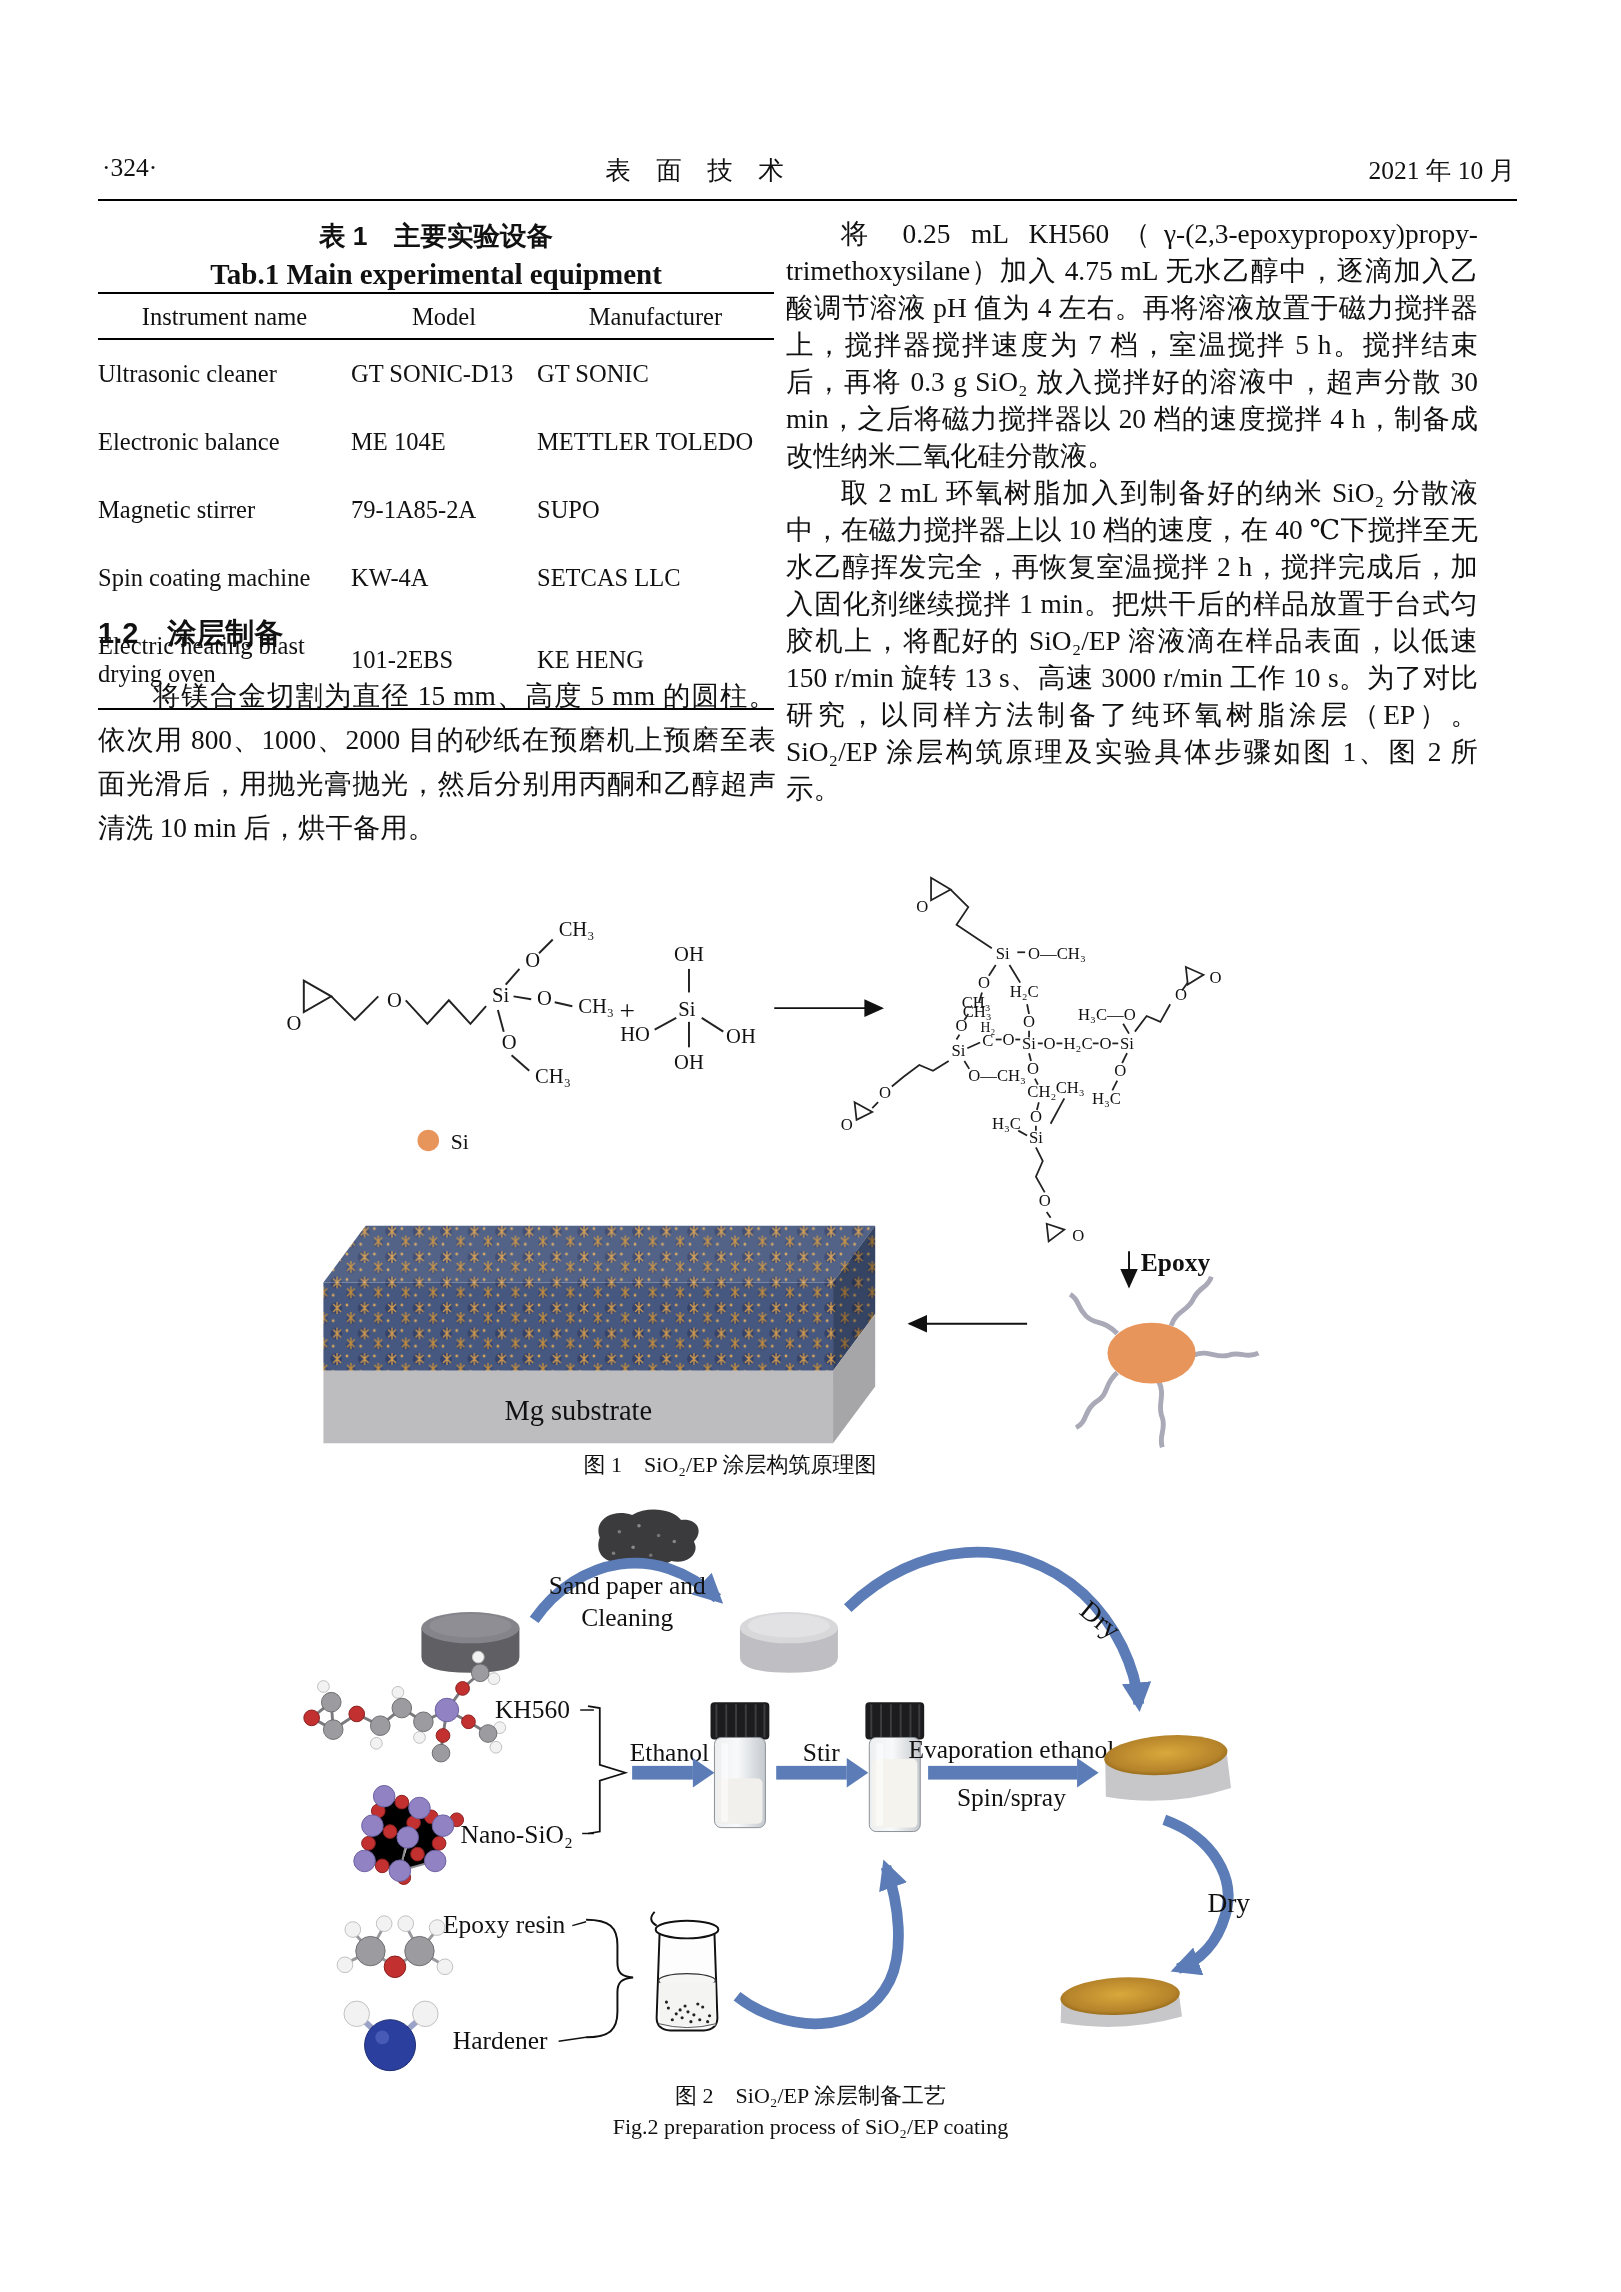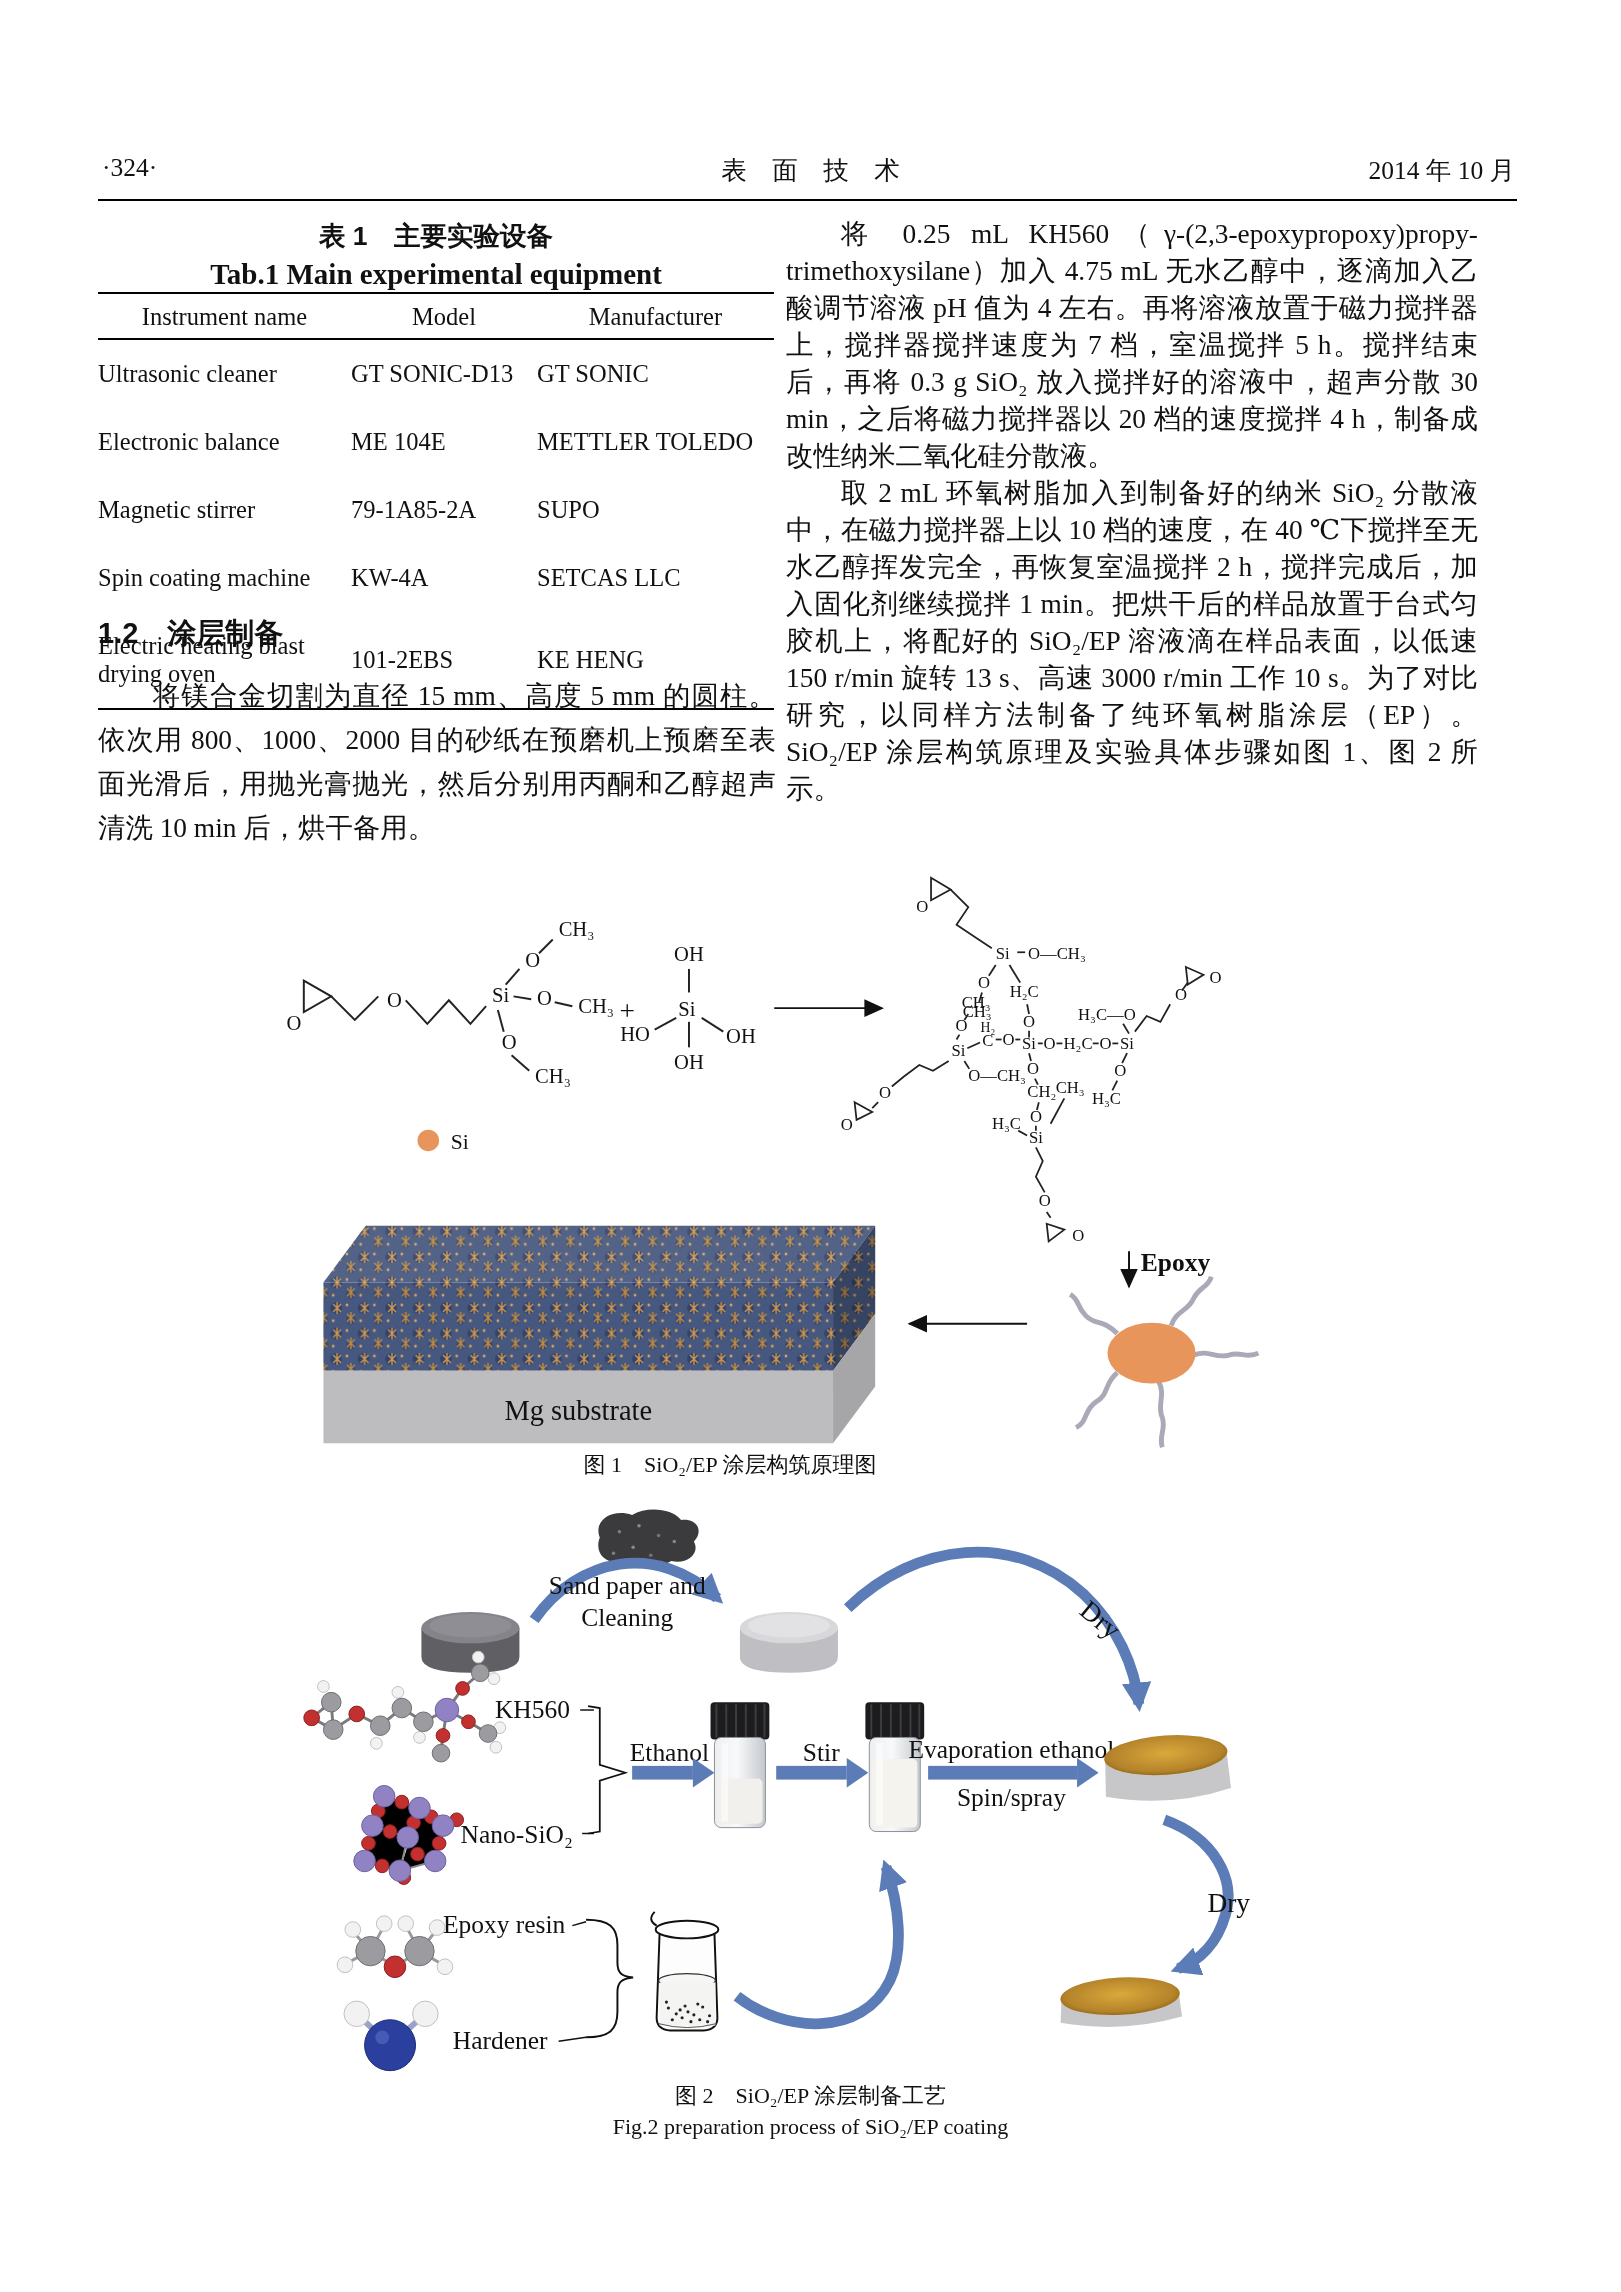--- a/index.html
+++ b/index.html
@@ -2,21 +2,21 @@
 <html><head>
 <meta charset="utf-8">
 <style>
   html,body{margin:0;padding:0;background:#888;}
   .page{position:relative;width:1621px;height:2293px;background:#ffffff;overflow:hidden;
         font-family:"Liberation Serif","DejaVu Serif",serif;color:#111;}
   .abs{position:absolute;}
   
   .hdr{top:153px;font-size:25.5px;}
   .hdr-left{left:102px;}
-  .hdr-center{left:0;width:1621px;text-align:center;}
+  .hdr-center{left:0;width:1389px;text-align:center;}
   .hdr-right{right:106px;}
   .hdr-rule{top:199px;left:98px;width:1419px;border-top:2.9px solid #000;}
   
   .tblwrap{top:218px;left:98px;width:676px;}
   .tbl-title{font-weight:bold;text-align:center;font-size:26.5px;
              font-family:"Liberation Sans","DejaVu Sans",sans-serif;}
   .tbl-title-en{font-weight:bold;text-align:center;font-size:29px;margin-top:3.9px;}
   table.eq{width:100%;border-collapse:collapse;margin-top:1px;font-size:24.5px;
            border-top:2.9px solid #000;border-bottom:2.9px solid #000;}
   table.eq th{font-weight:normal;text-align:center;padding:8.8px 0 6.9px 0;border-bottom:2px solid #000;}
@@ -35,21 +35,21 @@
   .cap-f2{top:2080px;left:0;width:1621px;}
   svg text{font-family:"Liberation Serif","DejaVu Serif",serif;}
 </style>
 </head>
 <body>
 
 <div class="page">
 
   <div class="abs hdr hdr-left">·324·</div>
   <div class="abs hdr hdr-center">表　面　技　术</div>
-  <div class="abs hdr hdr-right">2014 年 10 月</div>
+  <div class="abs hdr hdr-right">2021 年 10 月</div>
   <div class="abs hdr-rule"></div>
 
   <div class="abs tblwrap">
     <div class="tbl-title">表 1　主要实验设备</div>
     <div class="tbl-title-en">Tab.1 Main experimental equipment</div>
     <table class="eq">
       <thead>
         <tr>
           <th class="c1">Instrument name</th>
           <th class="c2">Model</th>

